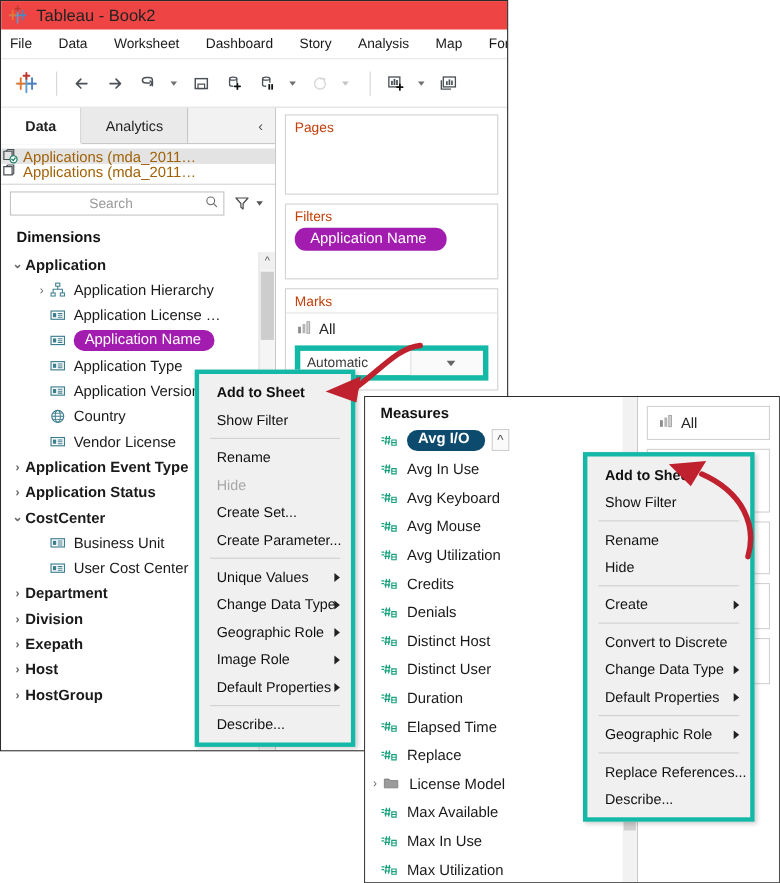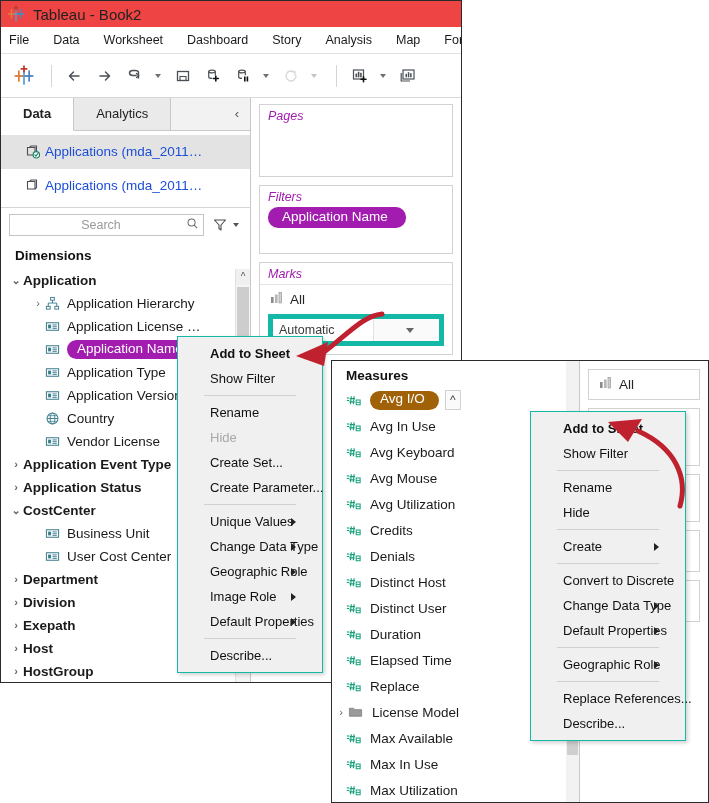--- a/index.html
+++ b/index.html
@@ -35,21 +35,21 @@
   .body1{position:absolute;left:0;top:97px;right:0;bottom:0;display:flex;}
 
   
   .datapane{width:250px;border-right:1px solid #c8c8c8;box-sizing:border-box;display:flex;flex-direction:column;background:#fff;}
   .dp-tabs{display:flex;align-items:stretch;height:32px;border-bottom:1px solid #c8c8c8;background:#f2f2f2;}
   .dp-tab{padding:0 22px;display:flex;align-items:center;font-size:13px;color:#222;border-right:1px solid #c8c8c8;background:#eaeaea;}
   .dp-tab.active{background:#ffffff;font-weight:bold;border-bottom:1px solid #fff;margin-bottom:-1px;}
   .dp-collapse{margin-left:auto;width:26px;display:flex;align-items:center;justify-content:center;color:#555;font-size:13px;}
 
   .ds-list{padding:4px 0 4px 0;border-bottom:1px solid #d5d5d5;}
-  .ds-row{height:34px;display:flex;align-items:center;padding-left:24px;font-size:13.5px;color:#1d4ed8;white-space:nowrap;}
+  .ds-row{height:14px;display:flex;align-items:center;padding-left:0;font-size:13.5px;color:#a16207;white-space:nowrap;}
   .ds-row.sel{background:#e3e3e3;}
   .ds-ico{width:20px;flex:0 0 auto;display:flex;align-items:center;justify-content:flex-start;}
 
   .searchbar{display:flex;align-items:center;padding:6px 8px 6px 8px;}
   .searchbox{flex:1 1 auto;height:22px;border:1px solid #c4c4c4;display:flex;align-items:center;padding:0 4px 0 6px;background:#fff;box-sizing:border-box;text-align:center;}
   .searchbox span.ph{color:#9a9a9a;font-size:12.5px;flex:1 1 auto;}
   .filt-ico{width:20px;display:flex;align-items:center;justify-content:center;margin-left:6px;}
   .filt-caret{width:12px;display:flex;align-items:center;justify-content:center;}
   .filt-caret::after{content:"";border-left:3.5px solid transparent;border-right:3.5px solid transparent;border-top:4px solid #555;}
 
@@ -62,47 +62,47 @@
   .tnode.lvl1{padding-left:30px;}
   .ficon{width:22px;flex:0 0 auto;display:flex;align-items:center;}
   .pill-blue{background:#a21caf;color:#fff;border-radius:10px;padding:1px 12px 2px 10px;line-height:16px;display:inline-block;}
   .vscroll{position:absolute;right:0;top:0;width:14px;bottom:0;background:#f5f5f5;border-left:1px solid #e0e0e0;}
   .vscroll .up{height:16px;display:flex;align-items:center;justify-content:center;color:#555;font-size:10px;background:#f0f0f0;}
   .vscroll .thumb{position:absolute;left:1px;right:1px;top:18px;height:62px;background:#cdcdcd;}
 
   
   .wspane{flex:1 1 auto;display:flex;flex-direction:column;background:#fff;padding:6px 8px 0 8px;box-sizing:border-box;}
   .card{border:1px solid #d2d2d2;margin-bottom:8px;background:#fff;}
-  .card-h{font-size:12.5px;color:#a21caf;padding:4px 0 3px 8px;font-style:italic;}
+  .card-h{font-size:12.5px;color:#c2410c;padding:4px 0 3px 8px;}
   .card-b{padding:0 8px 8px 8px;min-height:38px;}
   .mkrow{display:flex;align-items:center;padding:6px 8px 6px 10px;border-top:1px solid #e4e4e4;}
   .mk-all{font-weight:normal;color:#262626;font-size:13.5px;margin-left:4px;}
   .mtype{display:flex;align-items:center;border:5px solid #14b8a6;height:22px;margin:0 8px 8px 8px;background:#fff;}
   .mtype span{flex:1 1 auto;padding-left:6px;font-size:12.5px;color:#3a3a3a;}
   .mtype .cr{width:20px;border-left:1px solid #e2e2e2;display:flex;align-items:center;justify-content:center;height:100%;background:#fafafa;}
   .mtype .cr::after{content:"";border-left:4px solid transparent;border-right:4px solid transparent;border-top:5px solid #666;}
 
   
-  .ctx{position:absolute;background:#f0f0f0;border:1px solid #14b8a6;box-shadow:2px 2px 4px rgba(0,0,0,.18);padding:4px 16px;box-sizing:border-box;}
+  .ctx{position:absolute;background:#f0f0f0;border:4px solid #14b8a6;box-shadow:2px 2px 4px rgba(0,0,0,.18);padding:4px 0;box-sizing:border-box;}
   .ctx .it{height:25px;display:flex;align-items:center;padding:0 26px 0 16px;font-size:13px;color:#111;white-space:nowrap;position:relative;}
   .ctx .it.bold{font-weight:bold;}
   .ctx .it.disabled{color:#a8a8a8;}
   .ctx .it .sub{position:absolute;right:10px;width:0;height:0;border-top:4px solid transparent;border-bottom:4px solid transparent;border-left:5px solid #222;}
   .ctx .sep{height:1px;background:#d0d0d0;margin:4px 10px;}
 
   #ctx1{left:177px;top:336px;width:146px;}
   #ctx2{left:530px;top:411px;width:156px;}
 
   
   #win2{left:331px;top:360px;width:378px;height:443px;}
   .body2{position:absolute;left:0;top:0;right:0;bottom:0;display:flex;background:#fff;}
   .meas-pane{width:248px;border-right:1px solid #c8c8c8;box-sizing:border-box;position:relative;overflow:hidden;}
   .mnode{height:26px;display:flex;align-items:center;font-size:13.5px;white-space:nowrap;padding-left:14px;color:#1a1a1a;}
   .micon{width:24px;flex:0 0 auto;display:flex;align-items:center;}
-  .pill-green{background:#a16207;color:#fff;border-radius:11px;padding:0 14px 3px 10px;line-height:16px;display:inline-block;}
+  .pill-green{background:#0c4a6e;color:#fff;border-radius:11px;padding:0 14px 3px 10px;line-height:16px;display:inline-block;font-weight:bold;}
   .ws2{flex:1 1 auto;padding:6px 8px 0 8px;box-sizing:border-box;background:#fff;}
   .v2scroll{position:absolute;right:0;top:0;width:13px;bottom:0;background:#f2f2f2;}
   .v2scroll .thumb{position:absolute;left:1px;right:1px;top:338px;height:56px;background:#cfcfcf;}
 
   .arrow{position:absolute;pointer-events:none;}
   .caret-up{width:16px;height:20px;display:flex;align-items:center;justify-content:center;color:#444;font-size:12px;border:1px solid #d0d0d0;background:#fafafa;box-sizing:border-box;}
 </style>
 </head>
 <body>
 

